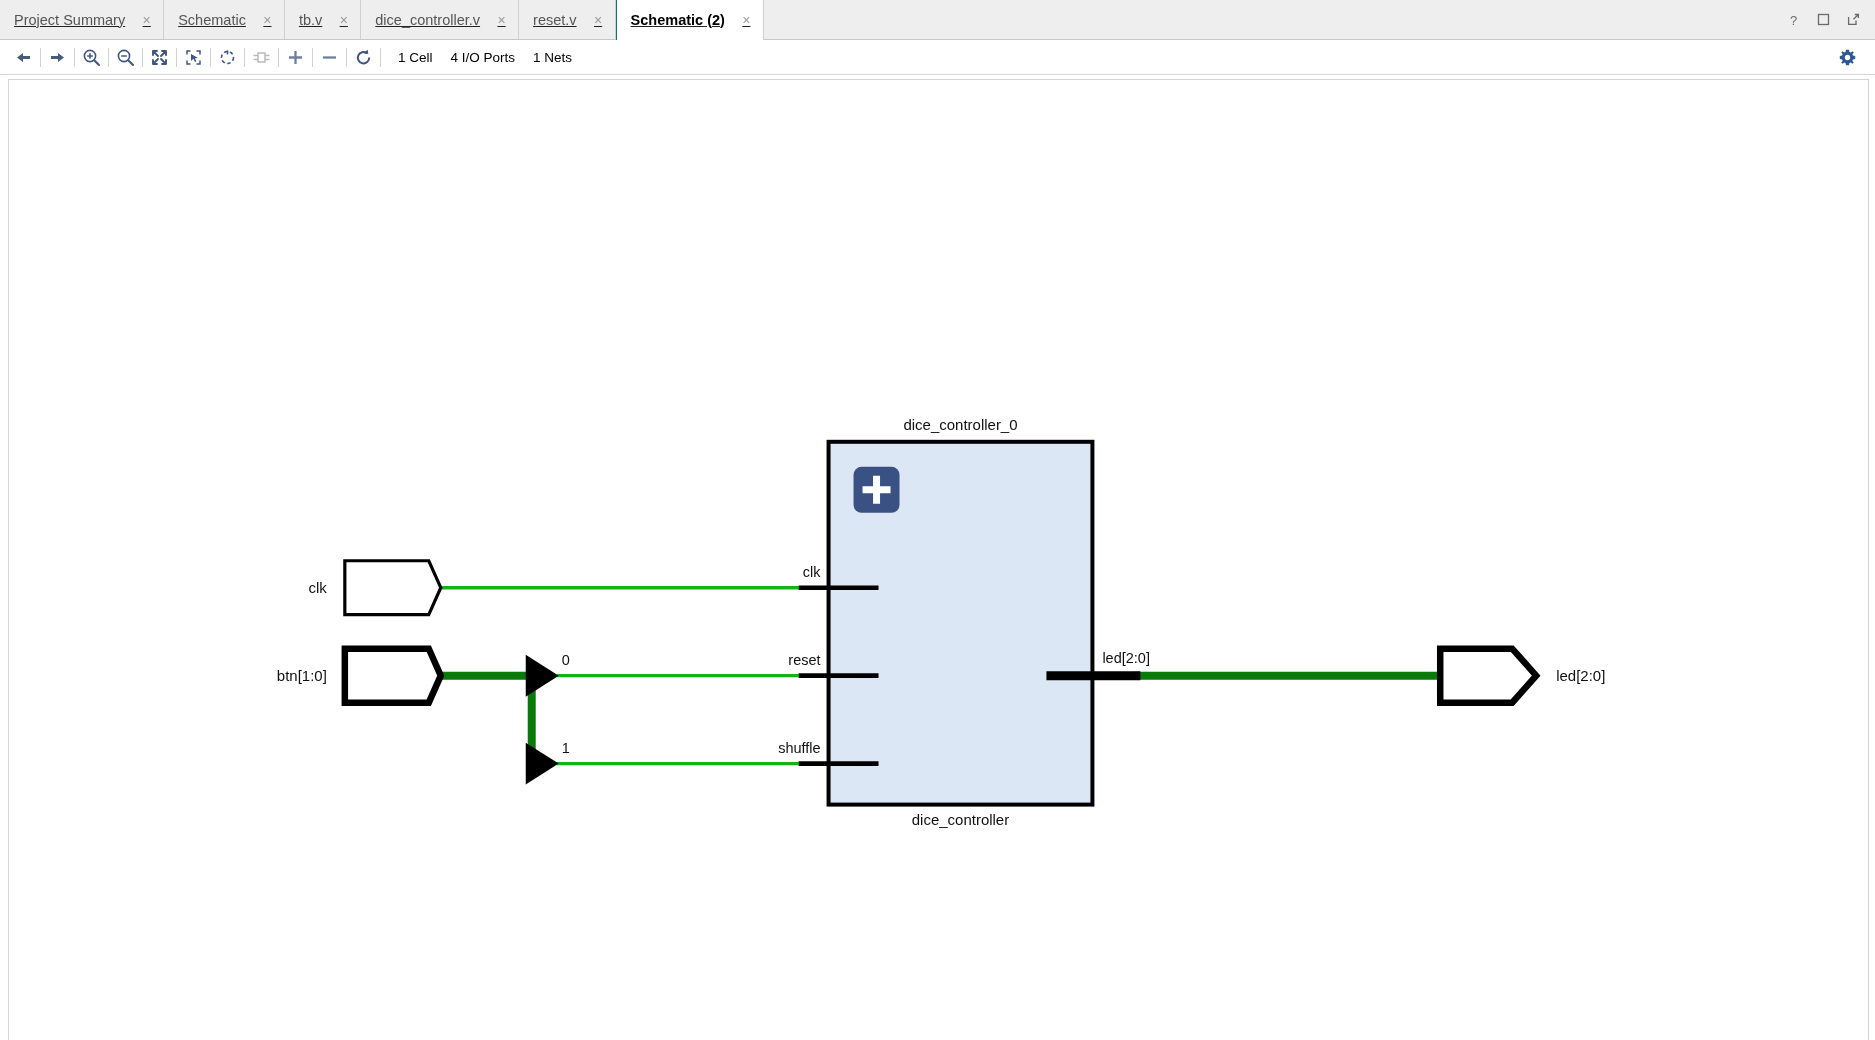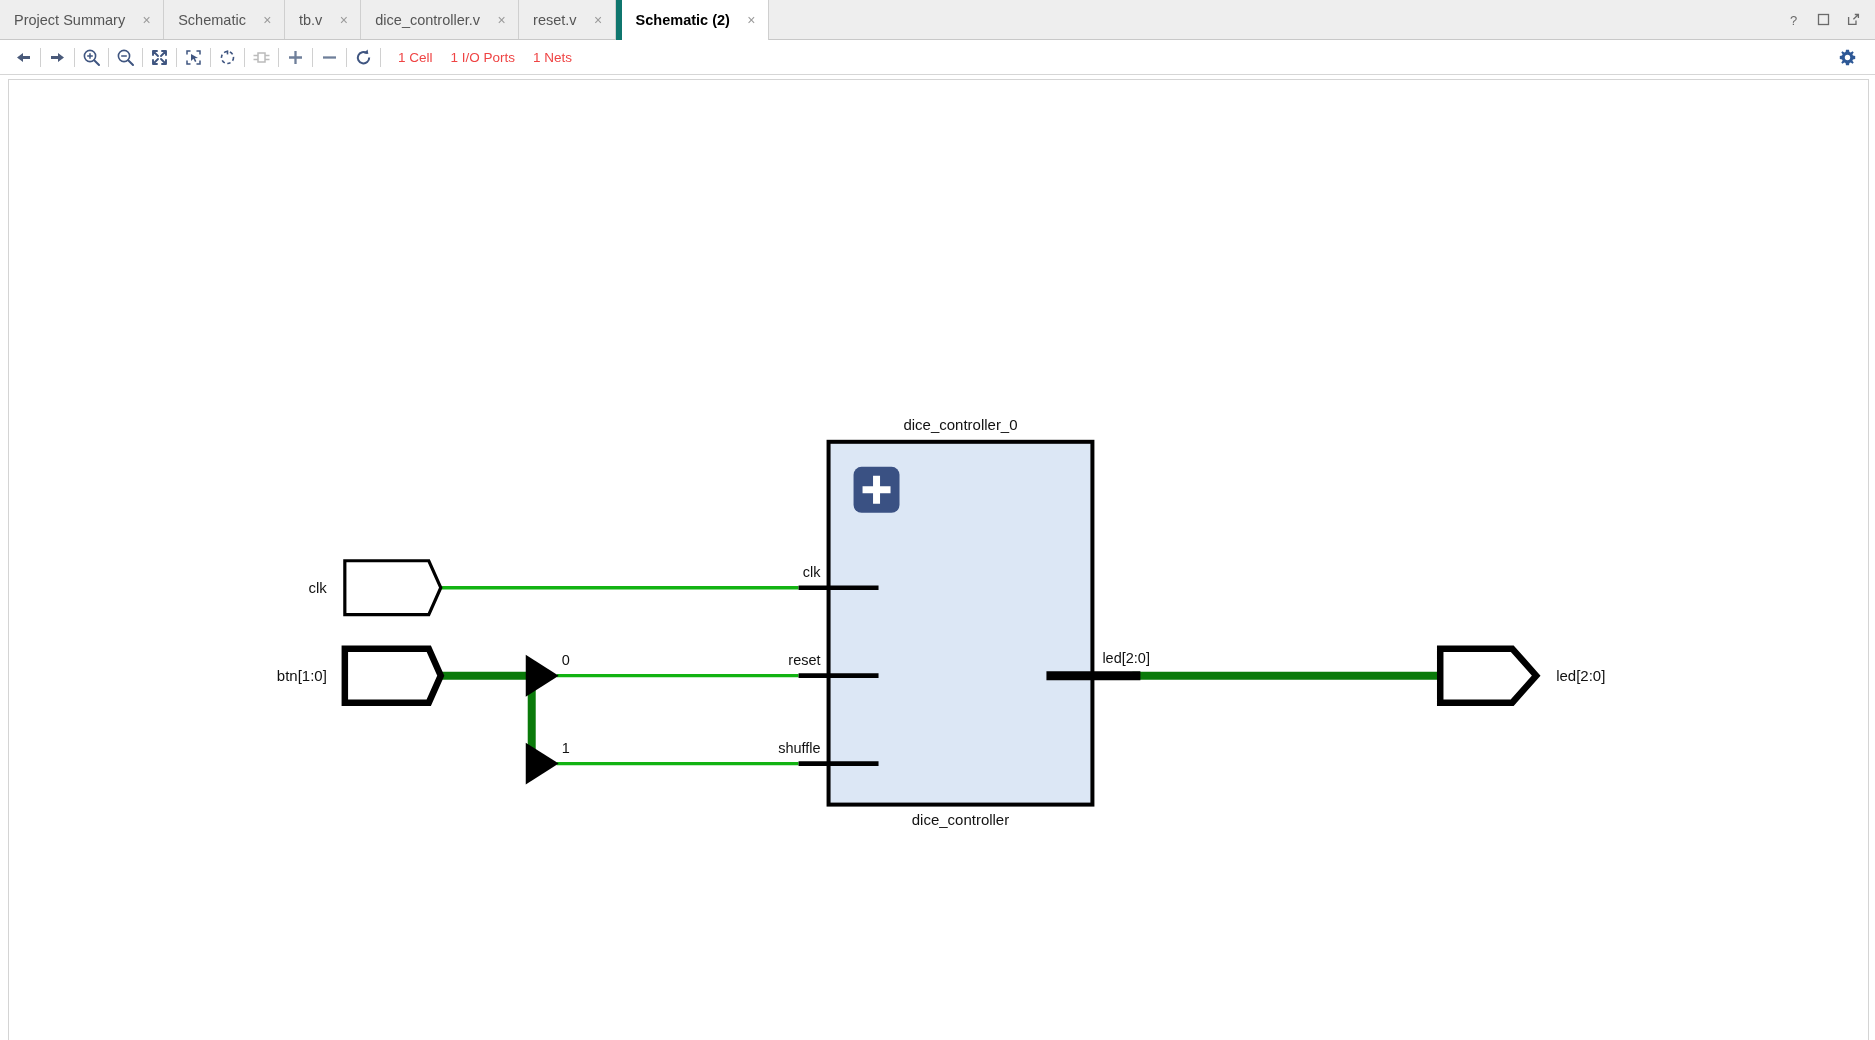--- a/index.html
+++ b/index.html
@@ -30,20 +30,21 @@
 
   
   .tabbar {
     position: relative;
     height: 39px;
     background: #eeeeee;
     border-bottom: 1px solid #c8c8c8;
     display: flex;
     align-items: stretch;
     flex: 0 0 auto;
+    text-decoration: underline;
   }
   .tabs {
     display: flex;
     align-items: stretch;
   }
   .tab {
     display: flex;
     align-items: center;
     padding: 0 11px 0 14px;
     background: #eeeeee;
@@ -60,21 +61,21 @@
     font-size: 14px;
     line-height: 1;
     width: 11px;
     text-align: center;
   }
   .tab.active {
     background: #ffffff;
     color: #000000;
     font-weight: bold;
     border-right: 1px solid #cfcfcf;
-    border-left: 6px solid #0f766e;
+    border-left: 1px solid #0f766e;
     margin-bottom: -1px;
     padding-bottom: 1px;
   }
   .tab.active .tab-close { font-weight: normal; }
 
   .winbtns {
     margin-left: auto;
     display: flex;
     align-items: center;
     gap: 15px;
@@ -109,21 +110,21 @@
     align-items: center;
     justify-content: center;
   }
   .tb-sep {
     width: 1px;
     height: 19px;
     background: #d0d0d0;
     margin: 0 3px;
   }
   .tb-link {
-    color: #ef4444;
+    color: #000000;
     font-size: 13.5px;
     margin: 0 9px;
     white-space: nowrap;
     cursor: pointer;
   }
   .tb-link:first-of-type { margin-left: 14px; }
   .tb-right {
     margin-left: auto;
     display: flex;
     align-items: center;
@@ -305,21 +306,21 @@
     <div class="tb-sep"></div>
     <div class="tb-btn">
       <svg width="19" height="19" viewBox="0 0 19 19">
         <path d="M15.2 9.5 A5.7 5.7 0 1 1 13 5.2" fill="none" stroke="#3f5580" stroke-width="2"></path>
         <path d="M13.6 1.4 L14.3 6.1 L9.7 5.2 Z" fill="#3f5580"></path>
       </svg>
     </div>
     <div class="tb-sep"></div>
 
     <span class="tb-link">1 Cell</span>
-    <span class="tb-link">1 I/O Ports</span>
+    <span class="tb-link">4 I/O Ports</span>
     <span class="tb-link">1 Nets</span>
 
     <div class="tb-right">
       <div class="tb-btn">
         <svg width="19" height="19" viewBox="0 0 19 19">
           <path d="M9.5 1.8 L11 1.8 L11.45 4.05 L12.75 4.6 L14.6 3.3 L15.7 4.4 L14.4 6.25
                    L14.95 7.55 L17.2 8 L17.2 9.5 L17.2 11 L14.95 11.45 L14.4 12.75
                    L15.7 14.6 L14.6 15.7 L12.75 14.4 L11.45 14.95 L11 17.2 L9.5 17.2
                    L8 17.2 L7.55 14.95 L6.25 14.4 L4.4 15.7 L3.3 14.6 L4.6 12.75
                    L4.05 11.45 L1.8 11 L1.8 9.5 L1.8 8 L4.05 7.55 L4.6 6.25

